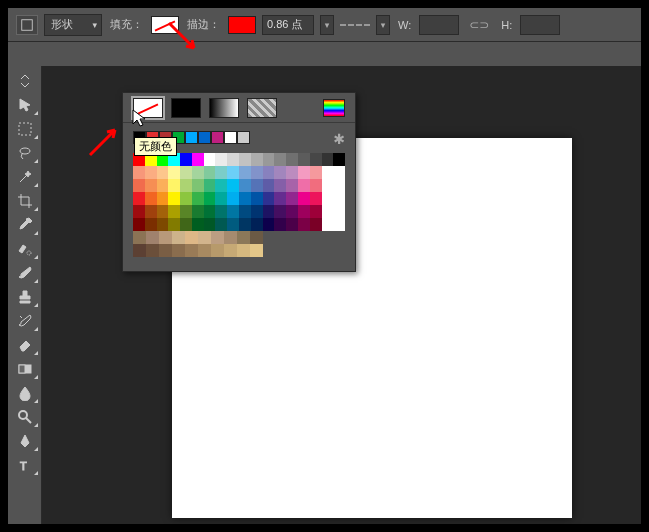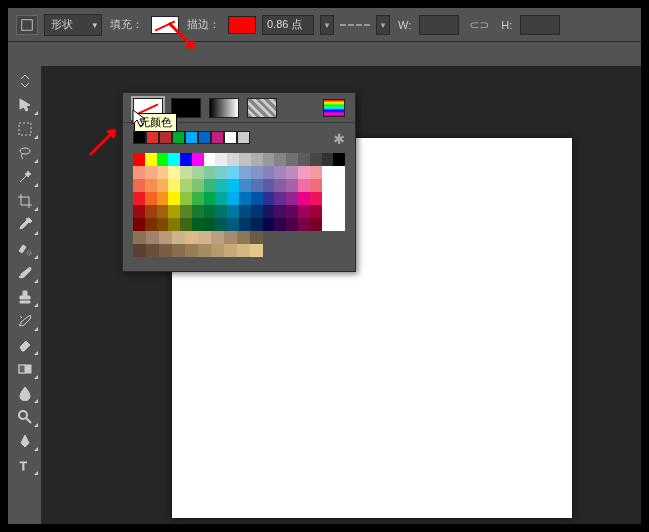--- a/index.html
+++ b/index.html
@@ -42,21 +42,21 @@
 .cp-btn.pattern{background:repeating-linear-gradient(45deg,#888,#888 3px,#ccc 3px,#ccc 6px)}
 .cp-spectrum{width:22px;height:18px;background:linear-gradient(to bottom,red,yellow,lime,cyan,blue,magenta,red);margin-left:auto;border:1px solid #222}
 .cp-body{padding:8px 10px 14px;position:relative}
 .cp-row{display:flex;align-items:center;gap:6px;margin-bottom:6px}
 .cp-recent{height:14px;display:flex}
 .cp-recent div{width:13px;height:13px;border:1px solid #222}
 .cp-gear{position:absolute;right:10px;top:8px;color:#aaa;font-size:14px}
 .swatch-grid{margin-top:8px}
 .sg-row{display:flex}
 .sg-cell{width:13px;height:13px}
-.tooltip{position:absolute;left:134px;top:113px;background:#ffffcc;border:1px solid #000;padding:1px 4px;font-size:11px;color:#000;z-index:20}
+.tooltip{position:absolute;left:134px;top:137px;background:#ffffcc;border:1px solid #000;padding:1px 4px;font-size:11px;color:#000;z-index:20}
 .cursor{position:absolute;left:131px;top:108px;z-index:21;pointer-events:none}
 .arrow-red{position:absolute;z-index:15;pointer-events:none}
 .arrow1{left:164px;top:18px}
 .arrow2{left:85px;top:120px}
 </style>
 </head>
 <body>
 
 <div class="frame">
 

